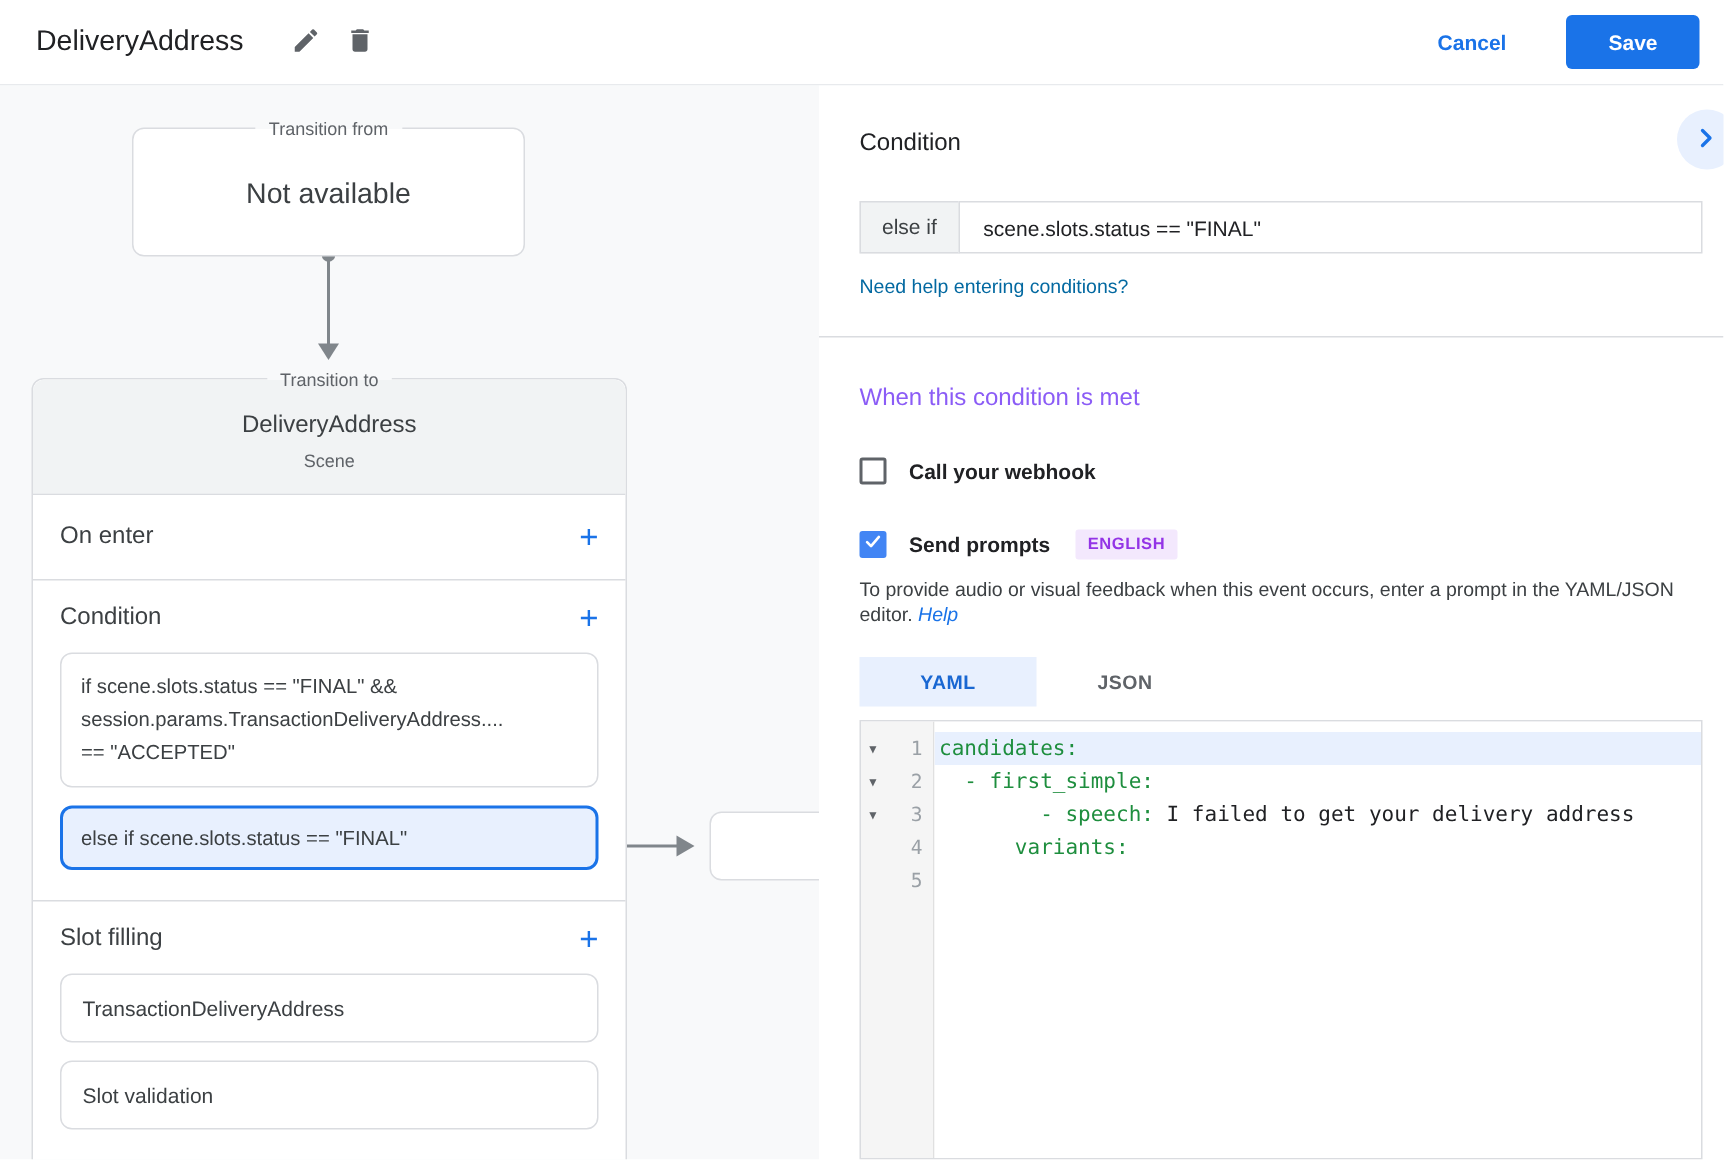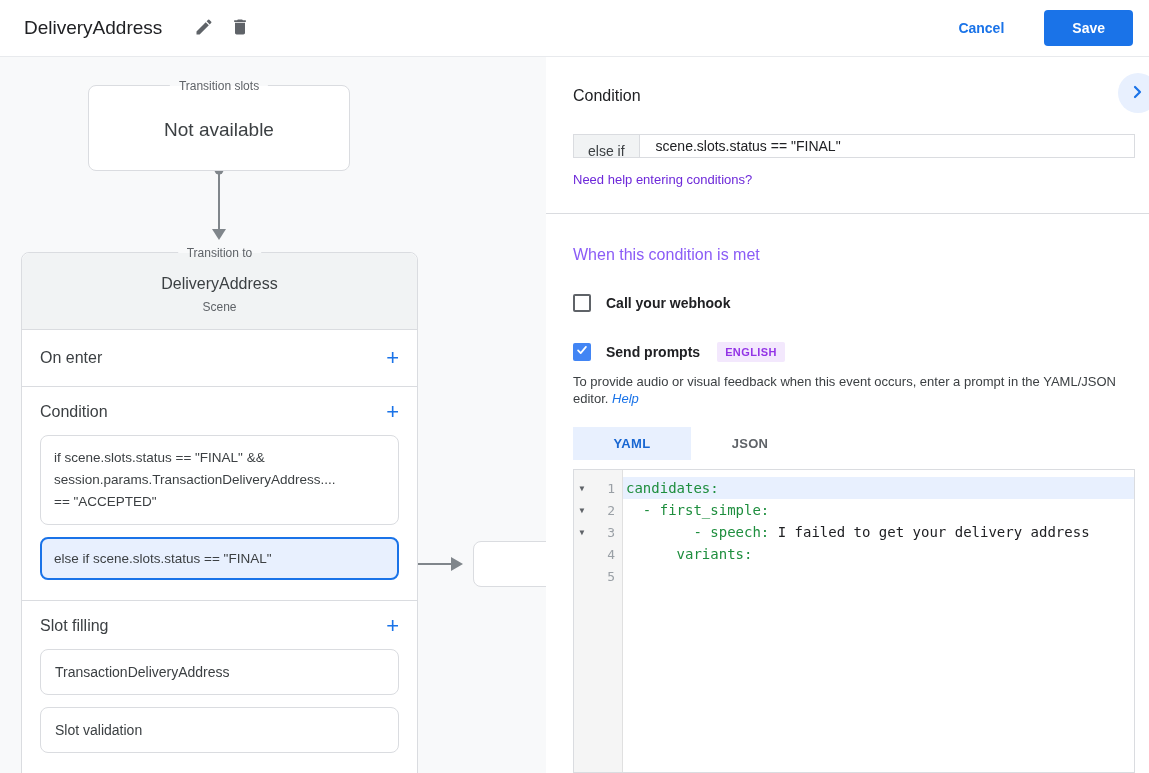--- a/index.html
+++ b/index.html
@@ -56,26 +56,26 @@
   .target-box { position:absolute; left:473px; top:484px; width:100px; height:46px;
     background:#fff; border:1px solid #dadce0; border-radius:8px; }
 
   
   .panel { position:relative; width:603px; height:716px; background:#fff;
     padding:0 14px 0 27px; display:flex; flex-direction:column; }
   .collapse-btn { position:absolute; top:16px; right:-9px; width:40px; height:40px;
     border-radius:50%; background:#e8f0fe; border:none; display:flex; align-items:center;
     justify-content:center; cursor:pointer; }
   .panel-title { margin-top:30px; font-size:16px; color:#202124; }
-  .cond-row { display:flex; margin-top:29px; height:24px; }
+  .cond-row { display:flex; margin-top:29px; height:35px; }
   .cond-op { background:#f1f3f4; border:1px solid #dadce0; padding:0 14px; line-height:33px;
     font-size:14px; color:#3c4043; white-space:nowrap; }
   .cond-input { flex:1; margin-left:-1px; border:1px solid #dadce0; padding:0 16px;
     font-size:14px; color:#202124; font-family:"Liberation Sans",sans-serif; outline:none; background:#fff; }
-  .help-link { margin-top:14px; font-size:13px; color:#6d28d9; cursor:pointer; }
+  .help-link { margin-top:14px; font-size:13px; color:#0369a1; cursor:pointer; }
   .panel-divider { margin:26px -14px 0 -27px; border-top:1px solid #dadce0; }
   .when-title { margin-top:32px; font-size:16px; color:#8b5cf6; }
   .check-row { display:flex; align-items:center; margin-top:30px; }
   .checkbox { width:18px; height:18px; border:2px solid #5f6368; border-radius:2px; flex:none; }
   .checkbox.checked { border:none; background:#4285f4; display:flex; align-items:center; justify-content:center; }
   .check-label { margin-left:15px; font-size:14px; font-weight:bold; color:#202124; }
   .lang-badge { margin-left:17px; background:#f3e8fd; color:#9334e6; font-size:11px;
     font-weight:bold; letter-spacing:0.4px; padding:4px 8px; border-radius:2px; }
   .prompt-help { margin-top:11px; font-size:13px; line-height:17px; color:#3c4043; max-width:562px; }
   .inline-link { color:#1a73e8; cursor:pointer;font-style:italic; }
@@ -126,21 +126,21 @@
     <svg class="overlay-svg" width="546" height="716">
       <circle cx="219" cy="113" r="4.5" fill="#80868b"></circle>
       <line x1="219" y1="117" x2="219" y2="173" stroke="#80868b" stroke-width="2"></line>
       <polygon points="212,172 226,172 219,183" fill="#80868b"></polygon>
       <circle cx="400" cy="507" r="4.5" fill="#80868b"></circle>
       <line x1="404" y1="507" x2="452" y2="507" stroke="#80868b" stroke-width="2"></line>
       <polygon points="451,500 451,514 463,507" fill="#80868b"></polygon>
     </svg>
 
     <div class="tfrom">
-      <span class="legend legend-from">Transition slots</span>
+      <span class="legend legend-from">Transition from</span>
       <div class="tfrom-value">Not available</div>
     </div>
 
     <div class="tto">
       <span class="legend legend-to">Transition to</span>
       <div class="tto-header">
         <div class="tto-name">DeliveryAddress</div>
         <div class="tto-type">Scene</div>
       </div>
 

